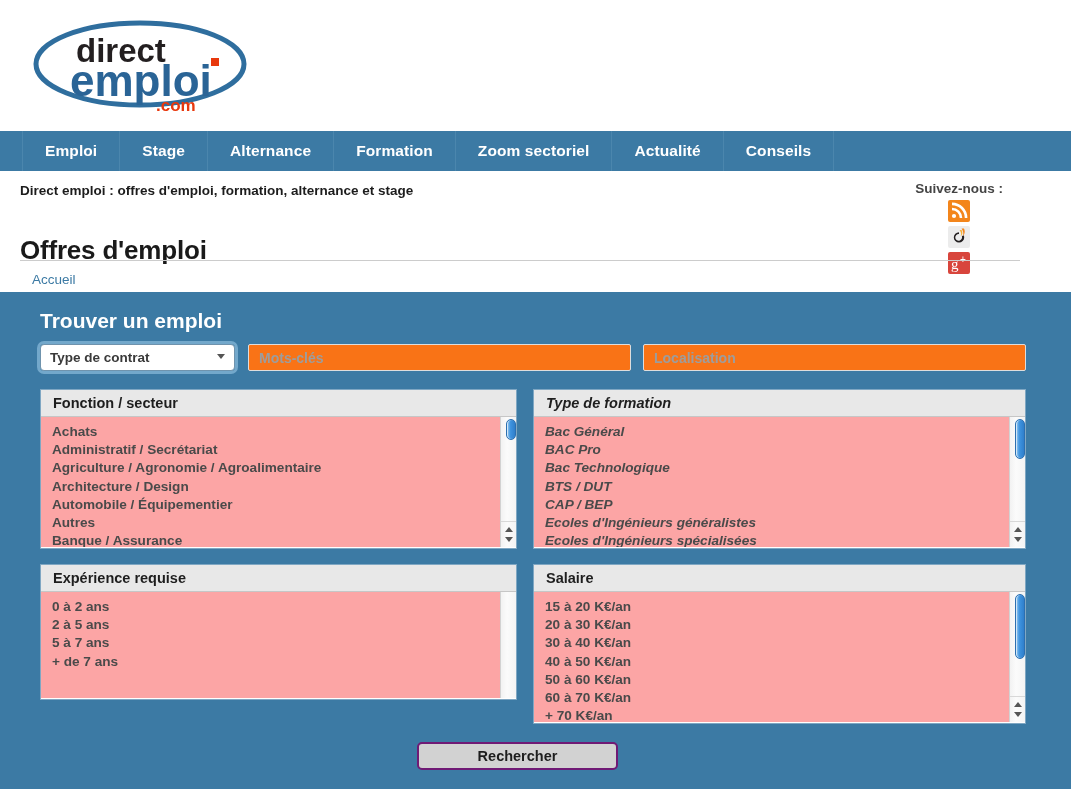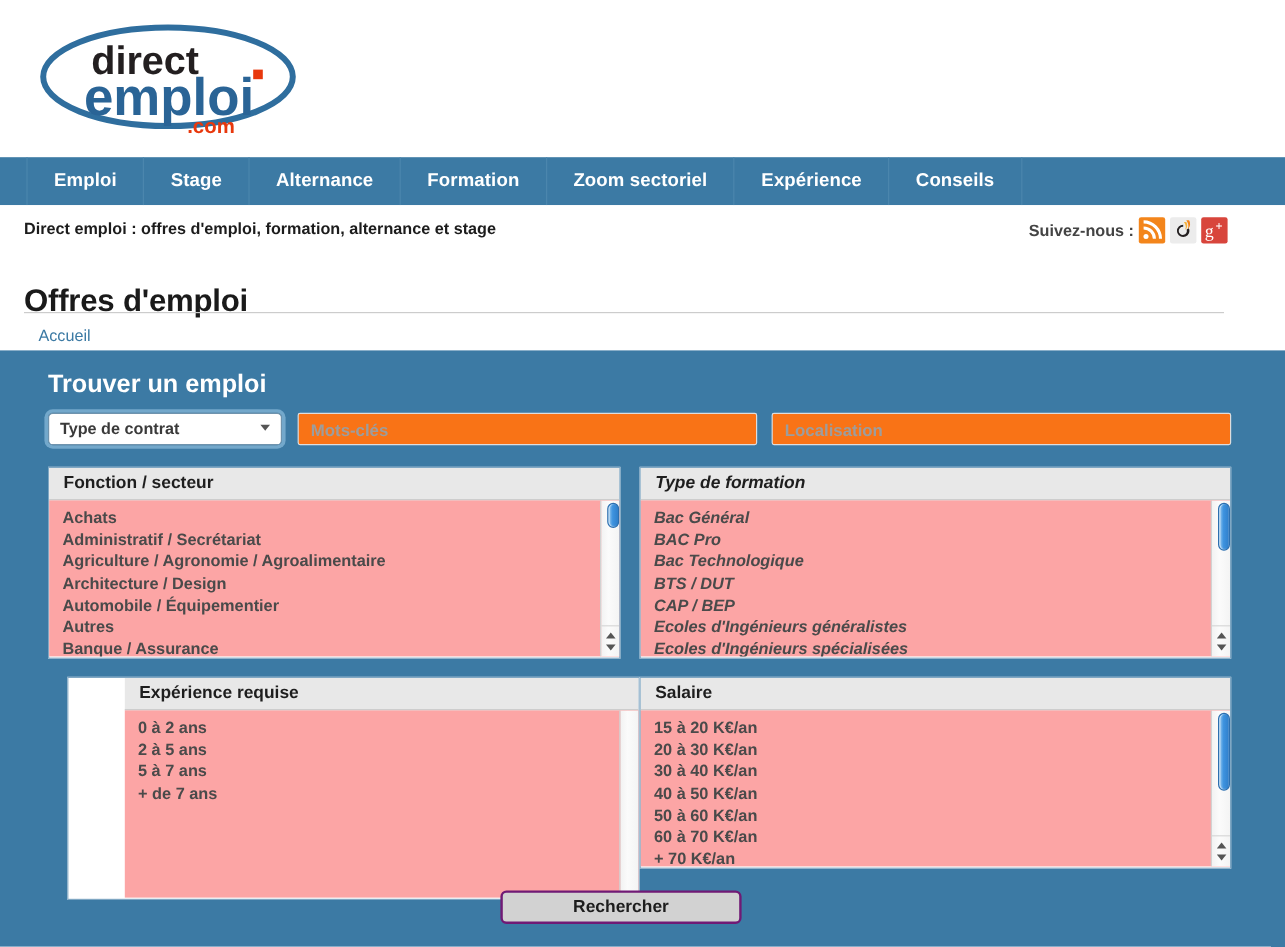--- a/index.html
+++ b/index.html
@@ -40,22 +40,22 @@
   .tagline-row {
     position: absolute; left: 0; top: 171px; width: 1071px; height: 42px;
     background: #fff;
   }
   .tagline {
     position: absolute; left: 20px; top: 12px;
     font-size: 13.5px; font-weight: bold; color: #1c1c1c;
     white-space: nowrap;
   }
   .follow-wrap {
-    position: absolute; right: 48px; top: 10px;
-    display: flex; align-items: center; gap: 4px;
+    position: absolute; right: 68px; top: 10px;
+    display: flex; align-items: center; gap: 4px; flex-direction: column;
   }
   .follow-label { font-size: 13.5px; font-weight: bold; color: #444; white-space: nowrap; }
   .soc { width: 22px; height: 22px; display: inline-block; border-radius: 2px; position: relative; cursor: pointer; }
   .soc-rss { background: #f3851b; }
   .soc-viadeo { background: #ececec; }
   .soc-gplus { background: #d8453c; }
   .soc svg { position: absolute; left: 0; top: 0; }
 
   
   .page-title {
@@ -168,21 +168,21 @@
     box-shadow: inset 1px 0 1px rgba(255,255,255,.7);
   }
   .sbar .btns { position: absolute; left: 0; right: 0; bottom: 0; height: 26px; border-top: 1px solid #d8d8d8; }
   .sbar .arw { position: absolute; left: 50%; transform: translateX(-50%); width: 0; height: 0; }
   .sbar .arw.up { top: 5px; border-left: 4px solid transparent; border-right: 4px solid transparent; border-bottom: 5px solid #555; }
   .sbar .arw.dn { top: 15px; border-left: 4px solid transparent; border-right: 4px solid transparent; border-top: 5px solid #555; }
 
   
   #box-fonction  { left: 24px;  top: 97px;  width: 477px; height: 160px; }
   #box-formation { left: 517px; top: 97px;  width: 493px; height: 160px; font-style: italic; }
-  #box-experience{ left: 40px;  top: 272px; width: 477px; height: 186px; padding-left: 47px; }
+  #box-experience{ left: 24px;  top: 272px; width: 477px; height: 136px; }
   #box-salaire   { left: 517px; top: 272px; width: 493px; height: 160px; }
 
   
   .btn-search {
     position: absolute; left: 417px; top: 450px;
     width: 201px; height: 28px;
     background: #d2d2d2;
     border: 2px solid #701a75;
     border-radius: 5px;
     font-family: "Liberation Sans", sans-serif;
@@ -206,21 +206,21 @@
       </svg>
     </div>
   </div>
 
   <nav class="navbar">
     <div class="nav-item">Emploi</div>
     <div class="nav-item">Stage</div>
     <div class="nav-item">Alternance</div>
     <div class="nav-item">Formation</div>
     <div class="nav-item">Zoom sectoriel</div>
-    <div class="nav-item">Expérience</div>
+    <div class="nav-item">Actualité</div>
     <div class="nav-item">Conseils</div>
     <div class="nav-spacer"></div>
   </nav>
 
   <div class="tagline-row">
     <div class="tagline">Direct emploi : offres d'emploi, formation, alternance et stage</div>
 
     <div class="follow-wrap">
       <span class="follow-label">Suivez-nous :</span>
 

